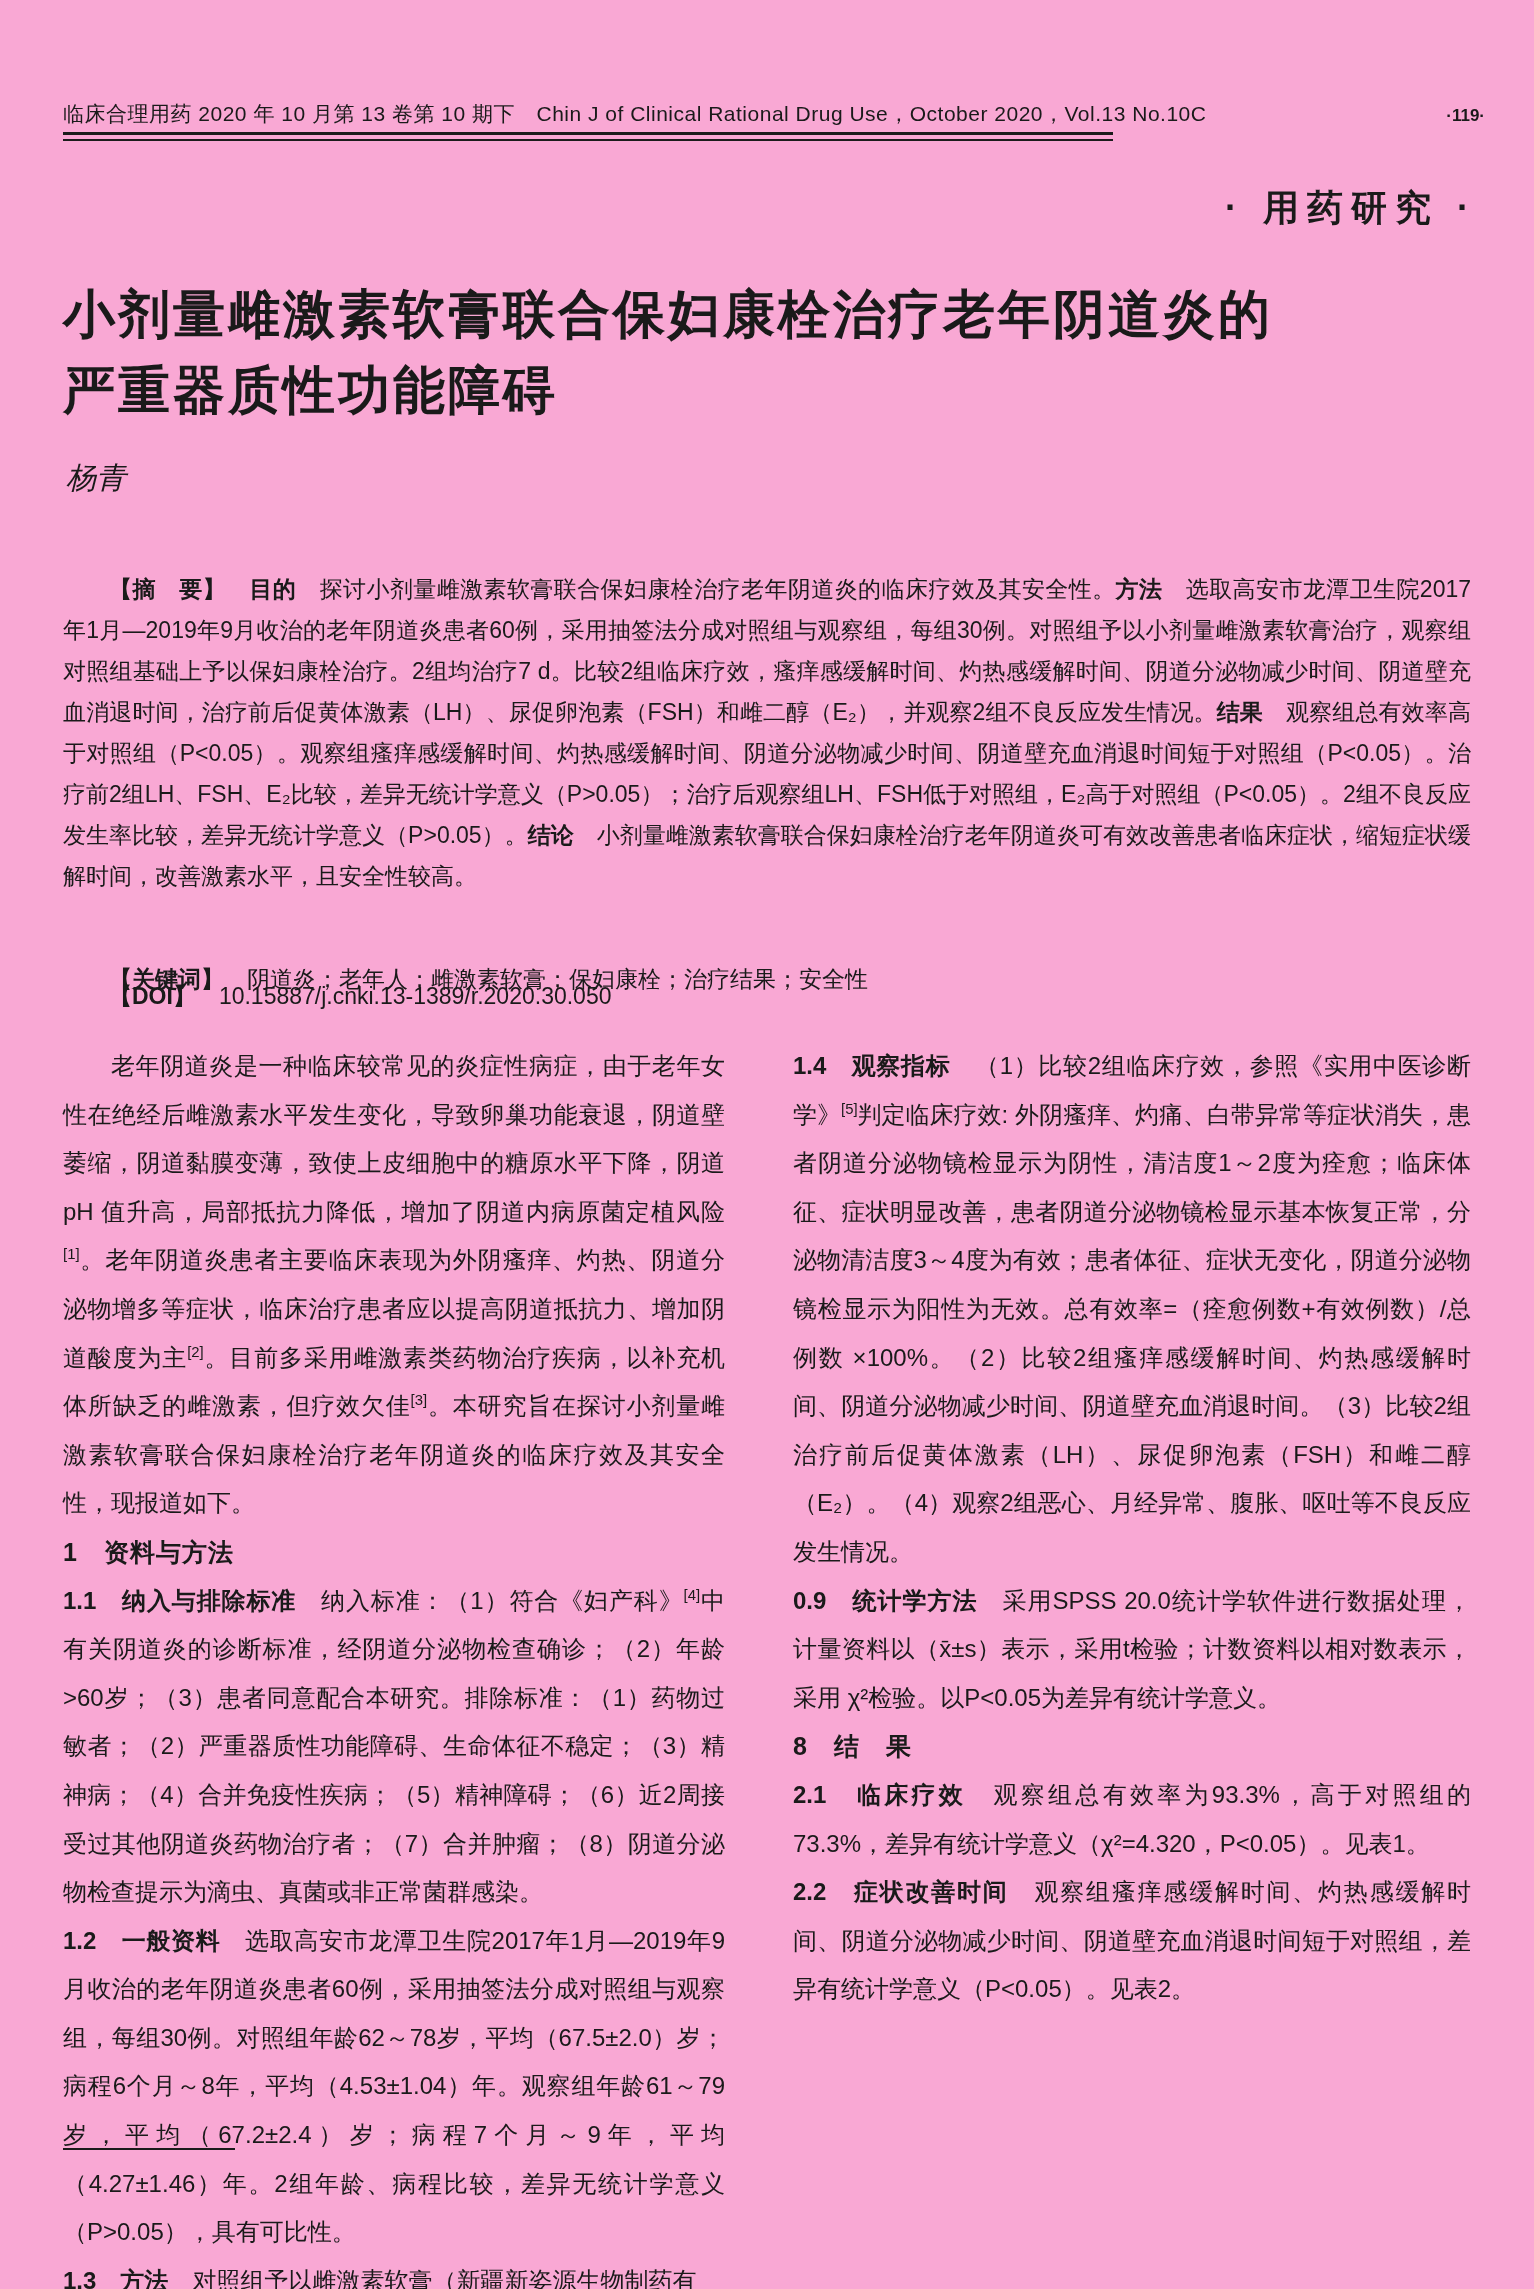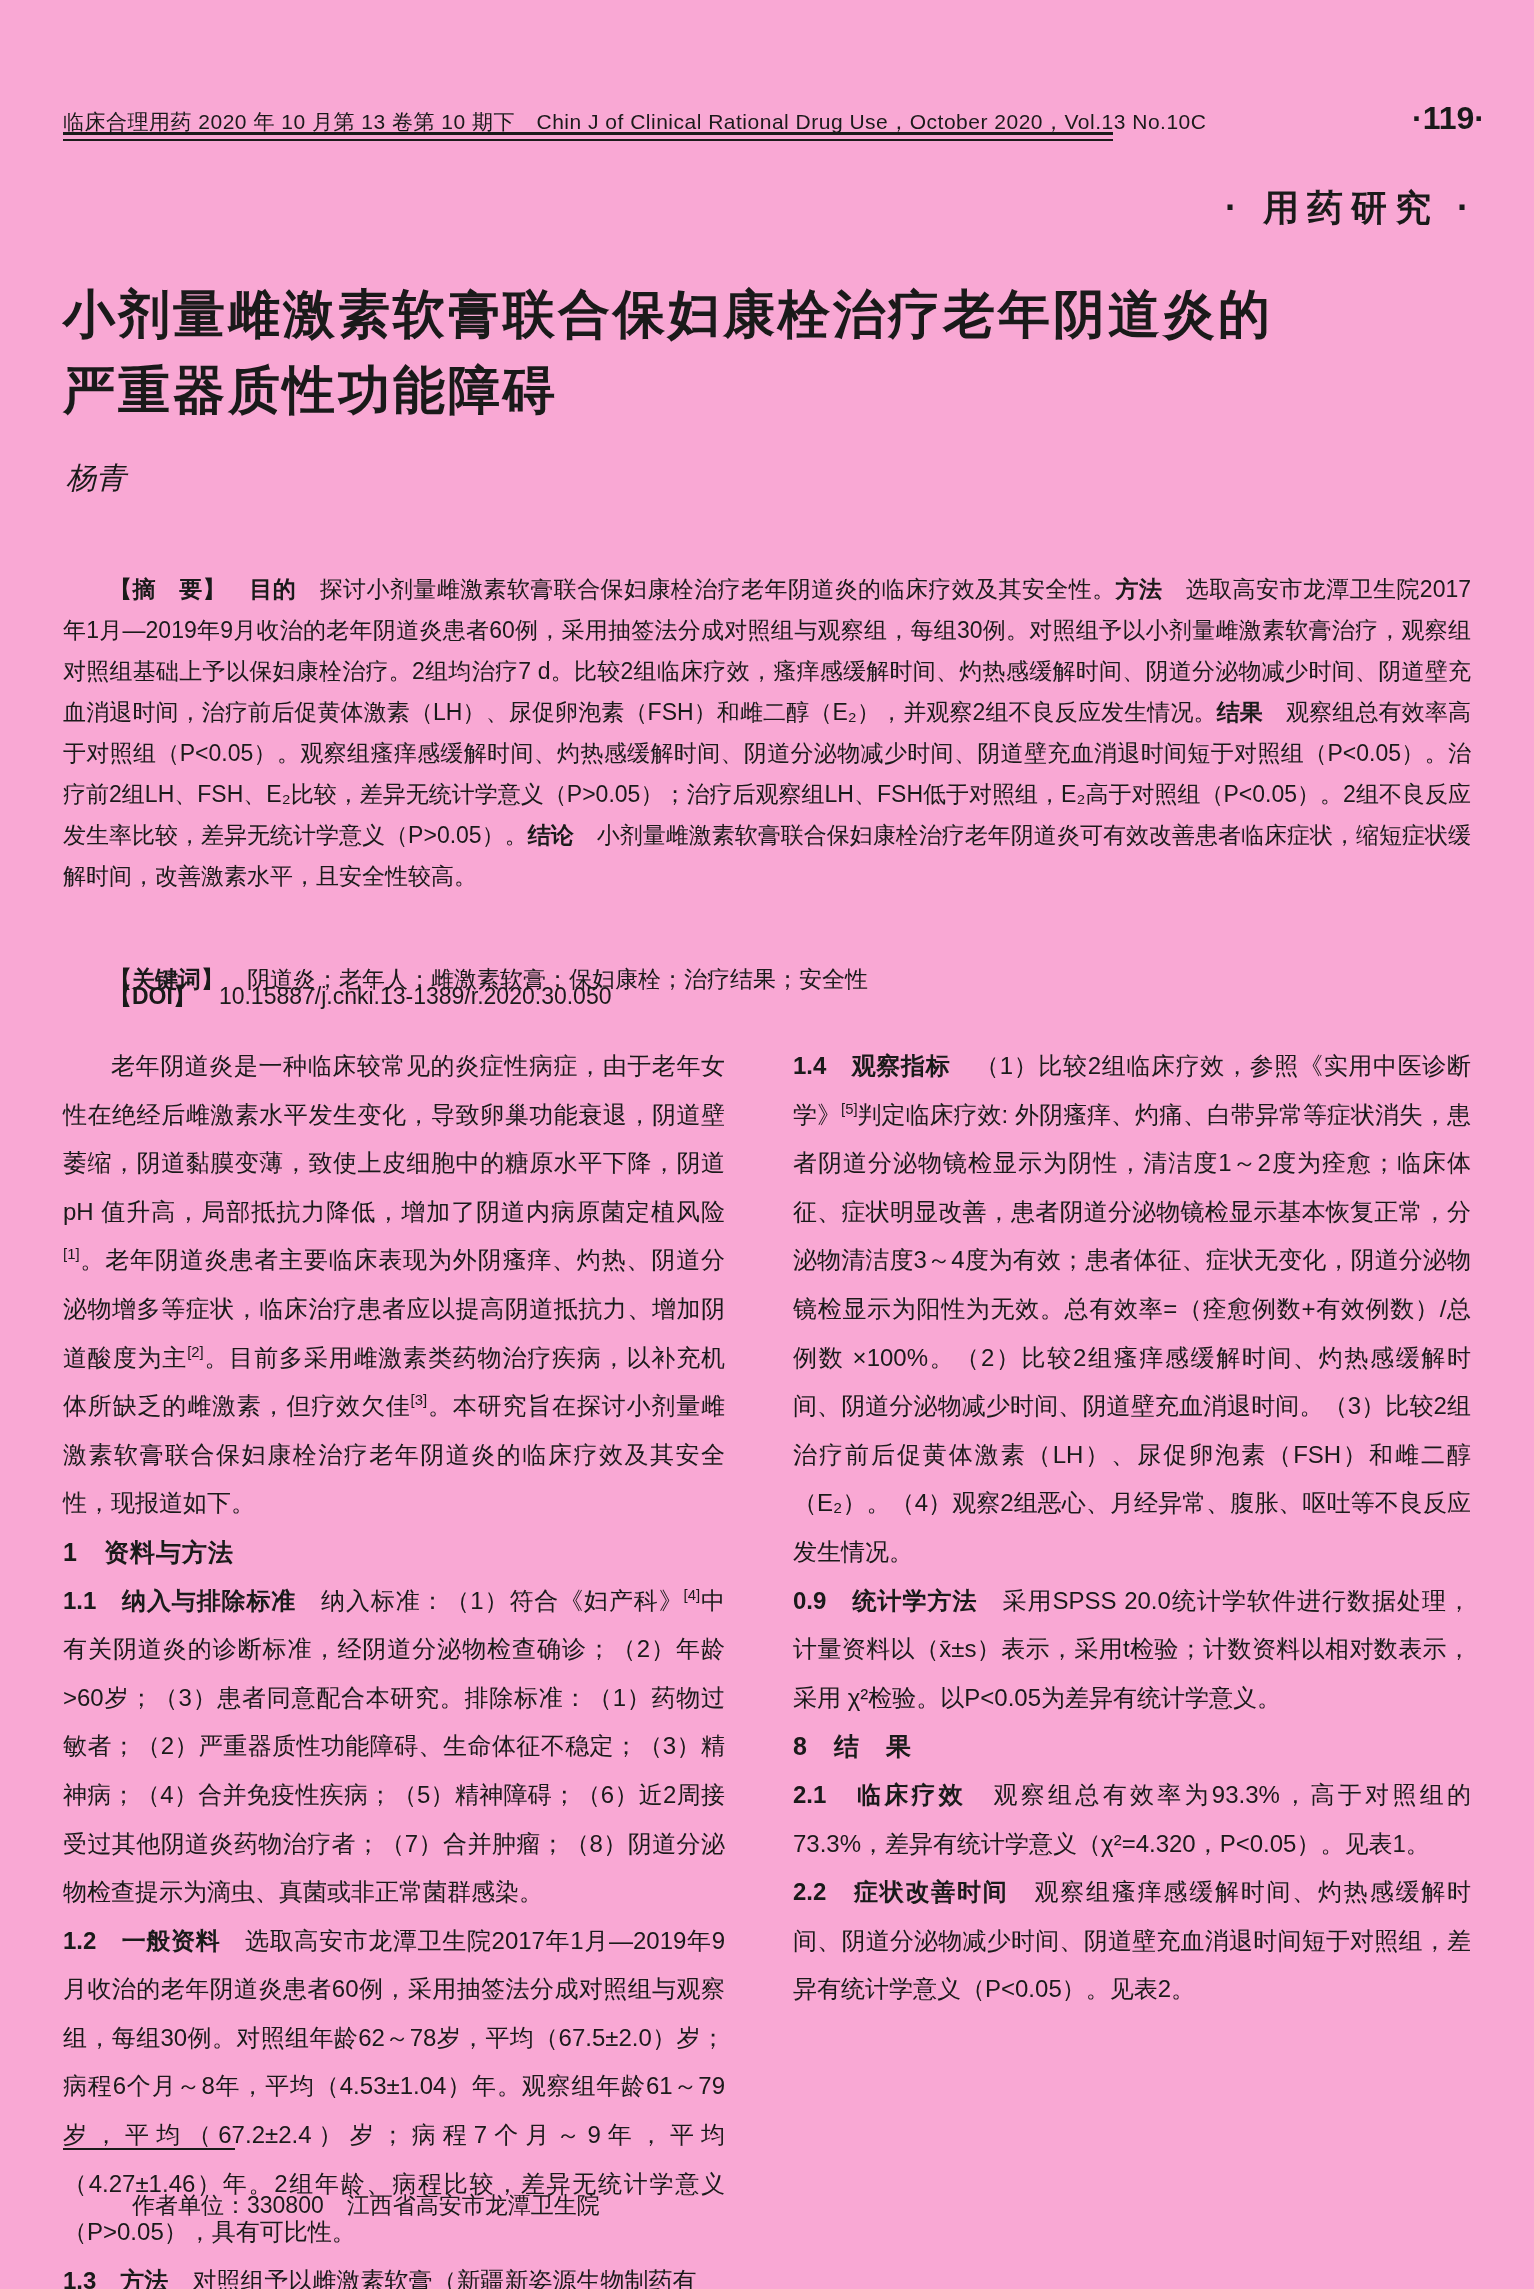--- a/index.html
+++ b/index.html
@@ -6,21 +6,21 @@
   .page {
     position:relative; width:1534px; height:2289px; background:#f9a8d4;
     overflow:hidden; color:#1a1a1a;
     font-family:Liberation Sans, sans-serif;
   }
   .header-row {
     position:absolute; top:100px; left:63px; width:1422px;
     display:flex; justify-content:space-between; align-items:baseline;
   }
   .journal-info { font-size:21px; letter-spacing:0.5px; }
-  .page-number { font-size:32px; font-weight:600; }
+  .page-number { font-size:17px; font-weight:600; }
   .header-rule {
     position:absolute; top:132px; left:63px; width:1050px; height:4px;
     border-top:3px solid #1b1b1b; border-bottom:2px solid #1b1b1b;
   }
   .section-label {
     position:absolute; top:184px; right:57px;
     font-size:36px; font-weight:700; letter-spacing:8px;
   }
   .title {
     position:absolute; top:276px; left:63px; width:1408px;
@@ -87,15 +87,14 @@
       <p class="para"><span class="rb">1.4　观察指标　</span><span>（1）比较2组临床疗效，参照《实用中医诊断学》</span><sup>[5]</sup><span>判定临床疗效: 外阴瘙痒、灼痛、白带异常等症状消失，患者阴道分泌物镜检显示为阴性，清洁度1～2度为痊愈；临床体征、症状明显改善，患者阴道分泌物镜检显示基本恢复正常，分泌物清洁度3～4度为有效；患者体征、症状无变化，阴道分泌物镜检显示为阳性为无效。总有效率=（痊愈例数+有效例数）/总例数 ×100%。（2）比较2组瘙痒感缓解时间、灼热感缓解时间、阴道分泌物减少时间、阴道壁充血消退时间。（3）比较2组治疗前后促黄体激素（LH）、尿促卵泡素（FSH）和雌二醇（E₂）。（4）观察2组恶心、月经异常、腹胀、呕吐等不良反应发生情况。</span></p>
       <p class="para"><span class="rb">0.9　统计学方法　</span><span>采用SPSS 20.0统计学软件进行数据处理，计量资料以（x̄±s）表示，采用t检验；计数资料以相对数表示，采用 χ²检验。以P&lt;0.05为差异有统计学意义。</span></p>
       <p class="para h1sec">8　结　果</p>
       <p class="para"><span class="rb">2.1　临床疗效　</span><span>观察组总有效率为93.3%，高于对照组的73.3%，差异有统计学意义（χ²=4.320，P&lt;0.05）。见表1。</span></p>
       <p class="para"><span class="rb">2.2　症状改善时间　</span><span>观察组瘙痒感缓解时间、灼热感缓解时间、阴道分泌物减少时间、阴道壁充血消退时间短于对照组，差异有统计学意义（P&lt;0.05）。见表2。</span></p>
 
     </div>
   </div>
 
   <div class="footnote-rule"></div>
-  <p class="affiliation">作者单位：330800　江西省高安市龙潭卫生院</p>
 
 </div>
 
 </body></html>

